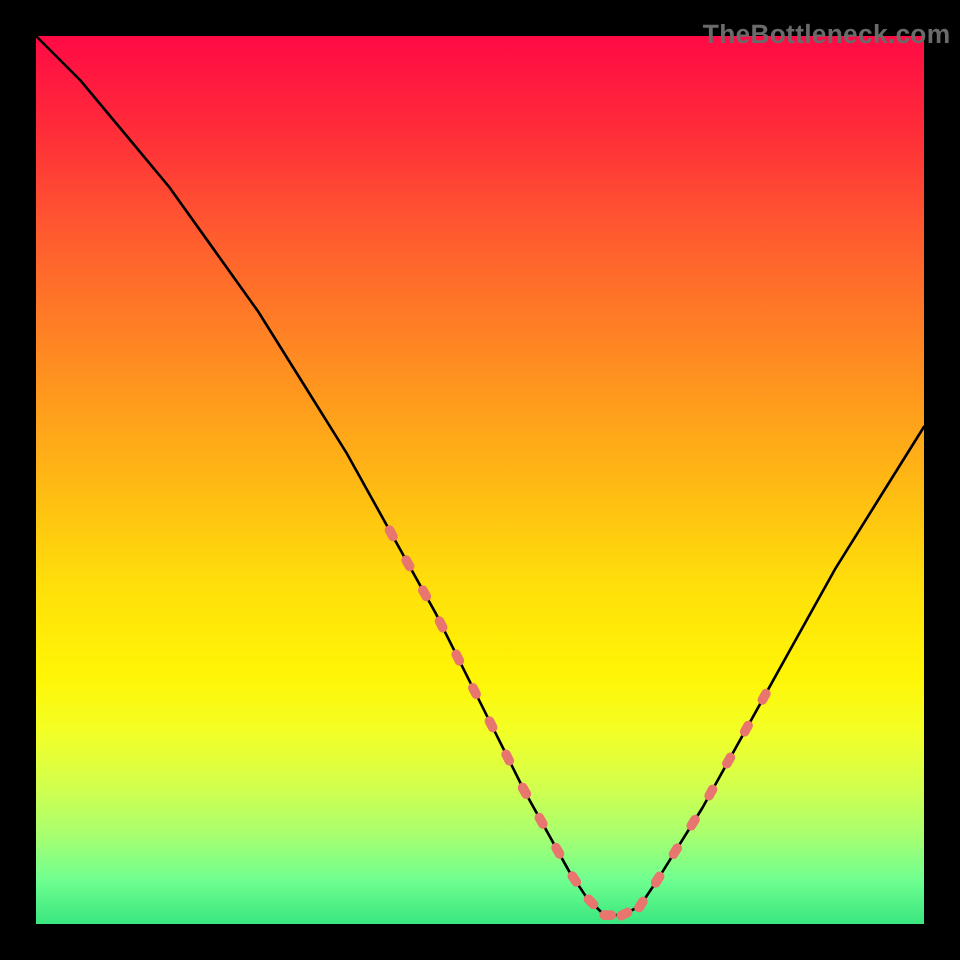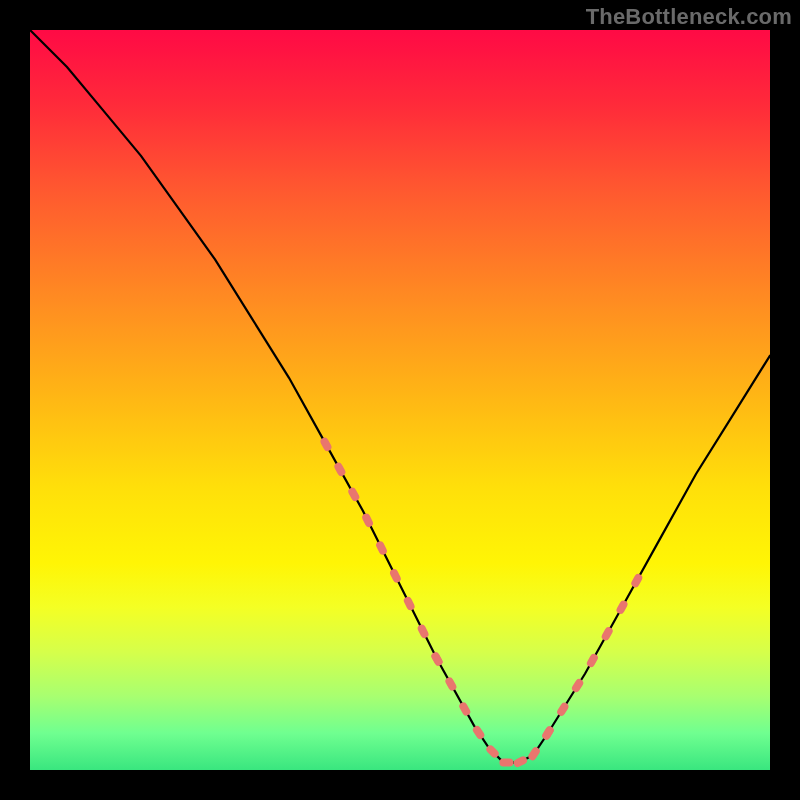--- a/index.html
+++ b/index.html
@@ -41,21 +41,21 @@
   .curve {
     position: absolute;
     left: 0;
     top: 0;
     width: 740px;
     height: 740px;
     pointer-events: none;
   }
   .watermark {
     position: absolute;
-    top: 4px;
+    top: 16px;
     right: 8px;
     font-family: Arial, Helvetica, sans-serif;
     font-size: 22px;
     font-weight: 600;
     color: #6a6a6a;
     letter-spacing: 0.2px;
   }
 </style>
 </head>
 <body>

